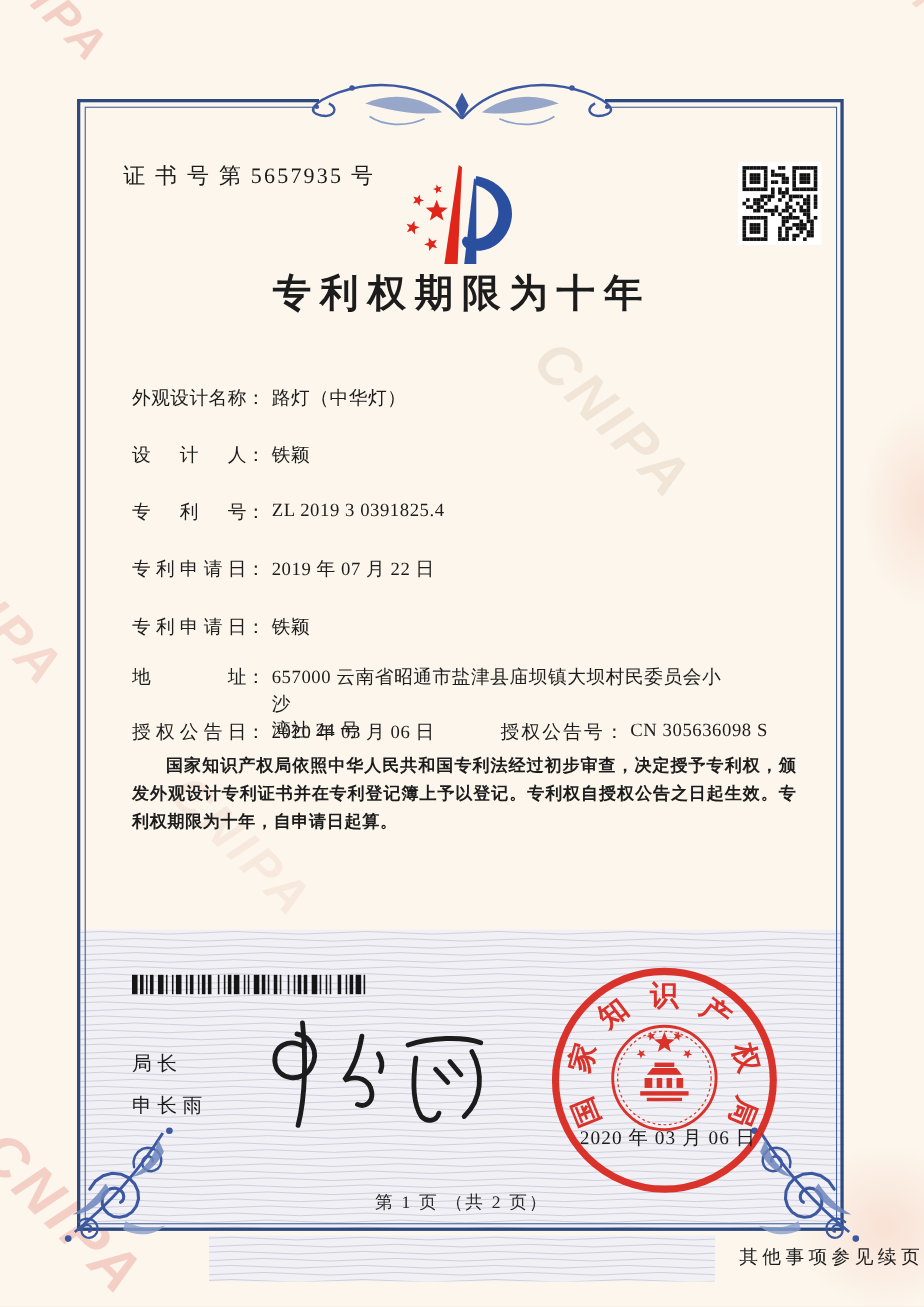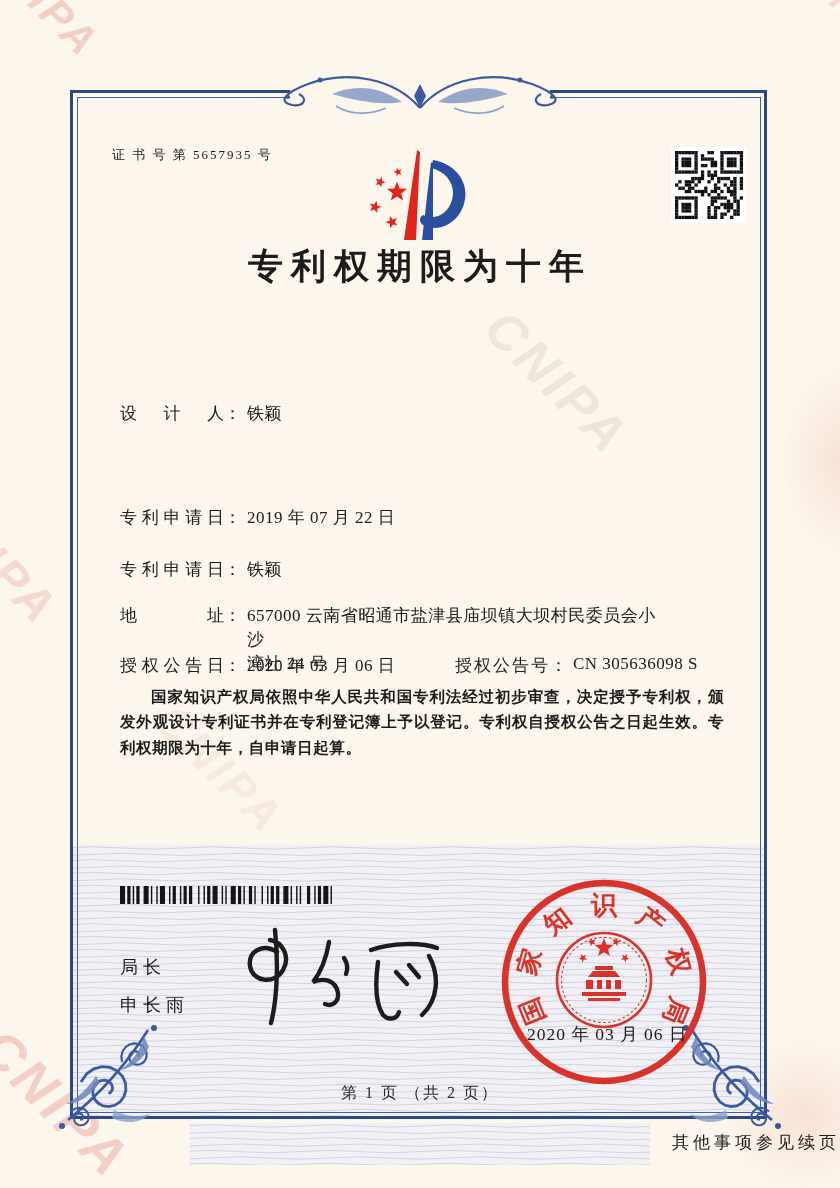--- a/index.html
+++ b/index.html
@@ -32,21 +32,21 @@
   .frame-outer{
     position:absolute;left:70px;top:90px;width:697px;height:1029px;
     border:3px solid #2c4a80;z-index:3;box-sizing:border-box;
   }
   .frame-inner{
     position:absolute;left:77px;top:97px;width:684px;height:1016px;
     border:1px solid #44619b;z-index:3;box-sizing:border-box;
   }
   .ornament{position:absolute;z-index:4;}
   .content{position:absolute;z-index:5;}
-  .cert-no{left:112px;top:146px;font-size:13px;letter-spacing:2px;}
+  .cert-no{left:112px;top:146px;font-size:20px;letter-spacing:2px;}
   .title{
     left:70px;top:243px;width:700px;text-align:center;
     font-size:35px;font-weight:900;letter-spacing:8px;
   }
   .frow{left:120px;font-size:17px;white-space:nowrap;}
   .flabel{
     display:inline-block;width:104px;
     text-align:justify;text-align-last:justify;
     vertical-align:top;
   }
@@ -415,22 +415,28 @@
       <rect x="65.52" y="65.52" width="3.29" height="3.29" fill="#111"></rect>
       <rect x="36.38" y="68.76" width="3.29" height="3.29" fill="#111"></rect>
       <rect x="39.62" y="68.76" width="3.29" height="3.29" fill="#111"></rect>
       <rect x="42.86" y="68.76" width="3.29" height="3.29" fill="#111"></rect>
       <rect x="49.33" y="68.76" width="3.29" height="3.29" fill="#111"></rect>
       <rect x="59.05" y="68.76" width="3.29" height="3.29" fill="#111"></rect>
     </svg>
 
   <div class="content title">专利权期限为十年</div>
 
+  <div class="content frow" style="top:350px;">
+    <span class="flabel">外观设计名称</span><span class="fcolon">：</span><span class="fvalue">路灯（中华灯）</span>
+  </div>
   <div class="content frow" style="top:402px;">
     <span class="flabel">设计人</span><span class="fcolon">：</span><span class="fvalue">铁颖</span>
+  </div>
+  <div class="content frow" style="top:454px;">
+    <span class="flabel">专利号</span><span class="fcolon">：</span><span class="fvalue">ZL 2019 3 0391825.4</span>
   </div>
   <div class="content frow" style="top:506px;">
     <span class="flabel">专利申请日</span><span class="fcolon">：</span><span class="fvalue">2019 年 07 月 22 日</span>
   </div>
   <div class="content frow" style="top:558px;">
     <span class="flabel">专利申请日</span><span class="fcolon">：</span><span class="fvalue">铁颖</span>
   </div>
   <div class="content frow" style="top:604px;">
     <span class="flabel">地址</span><span class="fcolon">：</span><span class="fvalue fvalue-wrap">657000 云南省昭通市盐津县庙坝镇大坝村民委员会小沙
 湾社 24 号</span>

